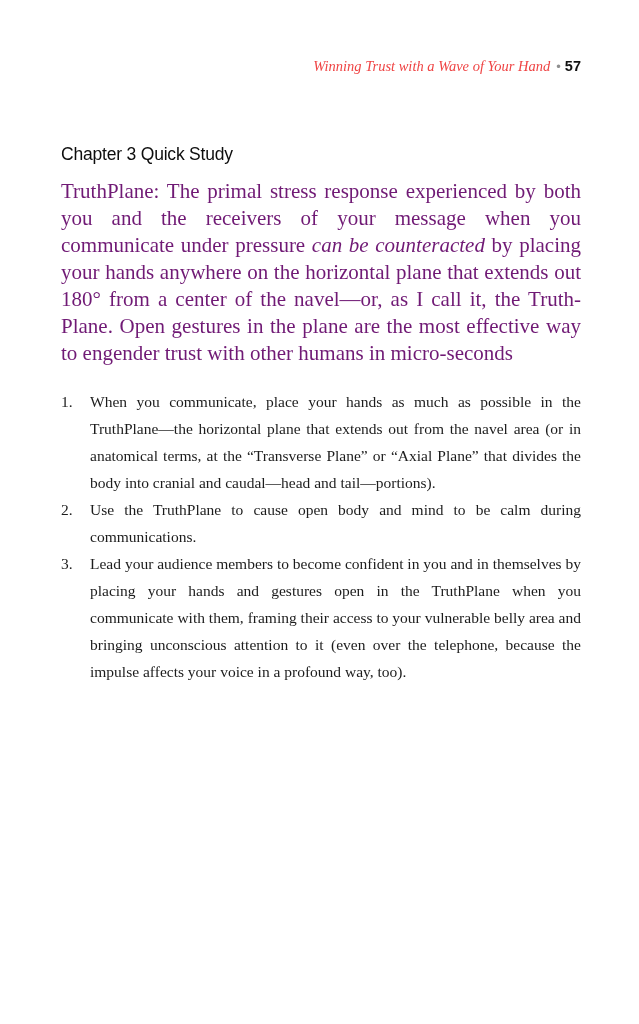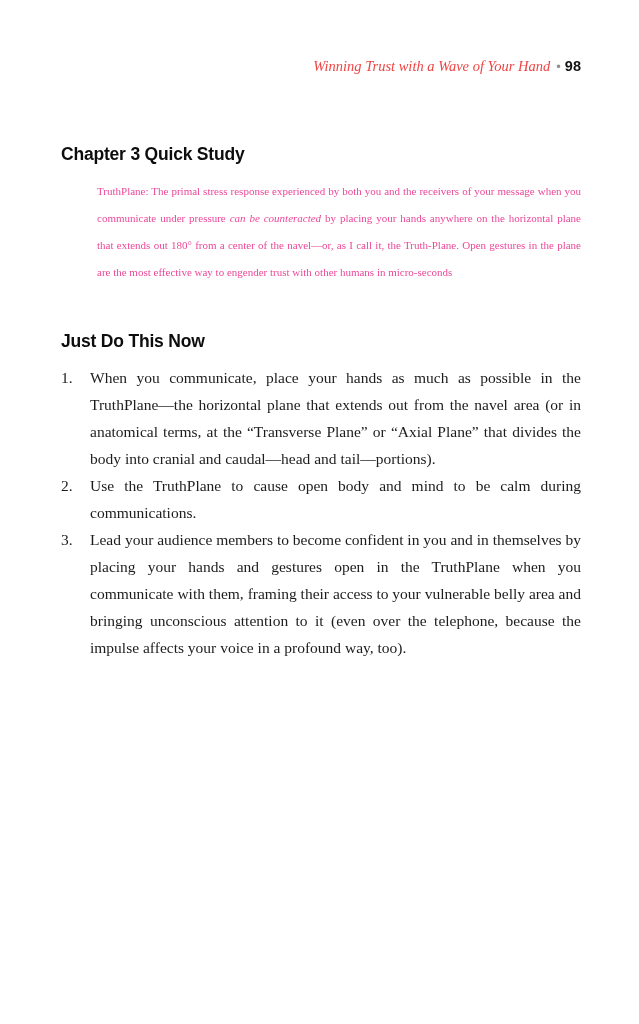--- a/index.html
+++ b/index.html
@@ -42,35 +42,34 @@
   }
   .running-page-num {
     font-family: "Liberation Sans", sans-serif;
     font-weight: bold;
     font-style: normal;
     color: #111111;
     font-size: 14.5px;
   }
   .section-heading {
     font-family: "Liberation Sans", sans-serif;
-    font-weight: bold;
+    font-weight: normal;
     font-size: 17.5px;
     line-height: 22px;
     color: #0d0d0d;
     letter-spacing: -0.2px;
   }
   .h1 { margin-top: 67px; }
   .h2 { margin-top: 44px; }
   .body-paragraph {
     margin-top: 13px;
-    font-size: 11px;
+    font-size: 21px;
     line-height: 27px;
     text-align: justify;
-    color: #ec4899;
-    margin-left: 36px;
+    color: #701a75;
   }
   .body-paragraph em {
     font-style: italic;
   }
   .numbered-list {
     margin-top: 12px;
     font-size: 15.5px;
     line-height: 27px;
     color: #1c1c1c;
   }
@@ -86,28 +85,27 @@
     text-align: justify;
   }
 </style>
 </head>
 <body>
 
 <div class="page">
   <div class="content">
 
     <div class="running-header">
-      <span class="running-title">Winning Trust with a Wave of Your Hand</span><span class="running-sep">•</span><span class="running-page-num">98</span>
+      <span class="running-title">Winning Trust with a Wave of Your Hand</span><span class="running-sep">•</span><span class="running-page-num">57</span>
     </div>
 
     <div class="section-heading h1">Chapter 3 Quick Study</div>
 
     <p class="body-paragraph"><span>TruthPlane: The primal stress response experienced by both you and the receivers of your message when you communicate under pressure </span><em>can be counteracted</em><span> by placing your hands anywhere on the horizontal plane that extends out 180° from a center of the navel—or, as I call it, the Truth-Plane. Open gestures in the plane are the most effective way to engender trust with other humans in micro-seconds</span></p>
 
-    <div class="section-heading h2">Just Do This Now</div>
 
     <div class="numbered-list">
       <div class="list-item">
         <span class="list-number">1.</span>
         <span class="list-text">When you communicate, place your hands as much as possible in the TruthPlane—the horizontal plane that extends out from the navel area (or in anatomical terms, at the “Transverse Plane” or “Axial Plane” that divides the body into cranial and caudal—head and tail—portions).</span>
       </div>
       <div class="list-item">
         <span class="list-number">2.</span>
         <span class="list-text">Use the TruthPlane to cause open body and mind to be calm during communications.</span>
       </div>

